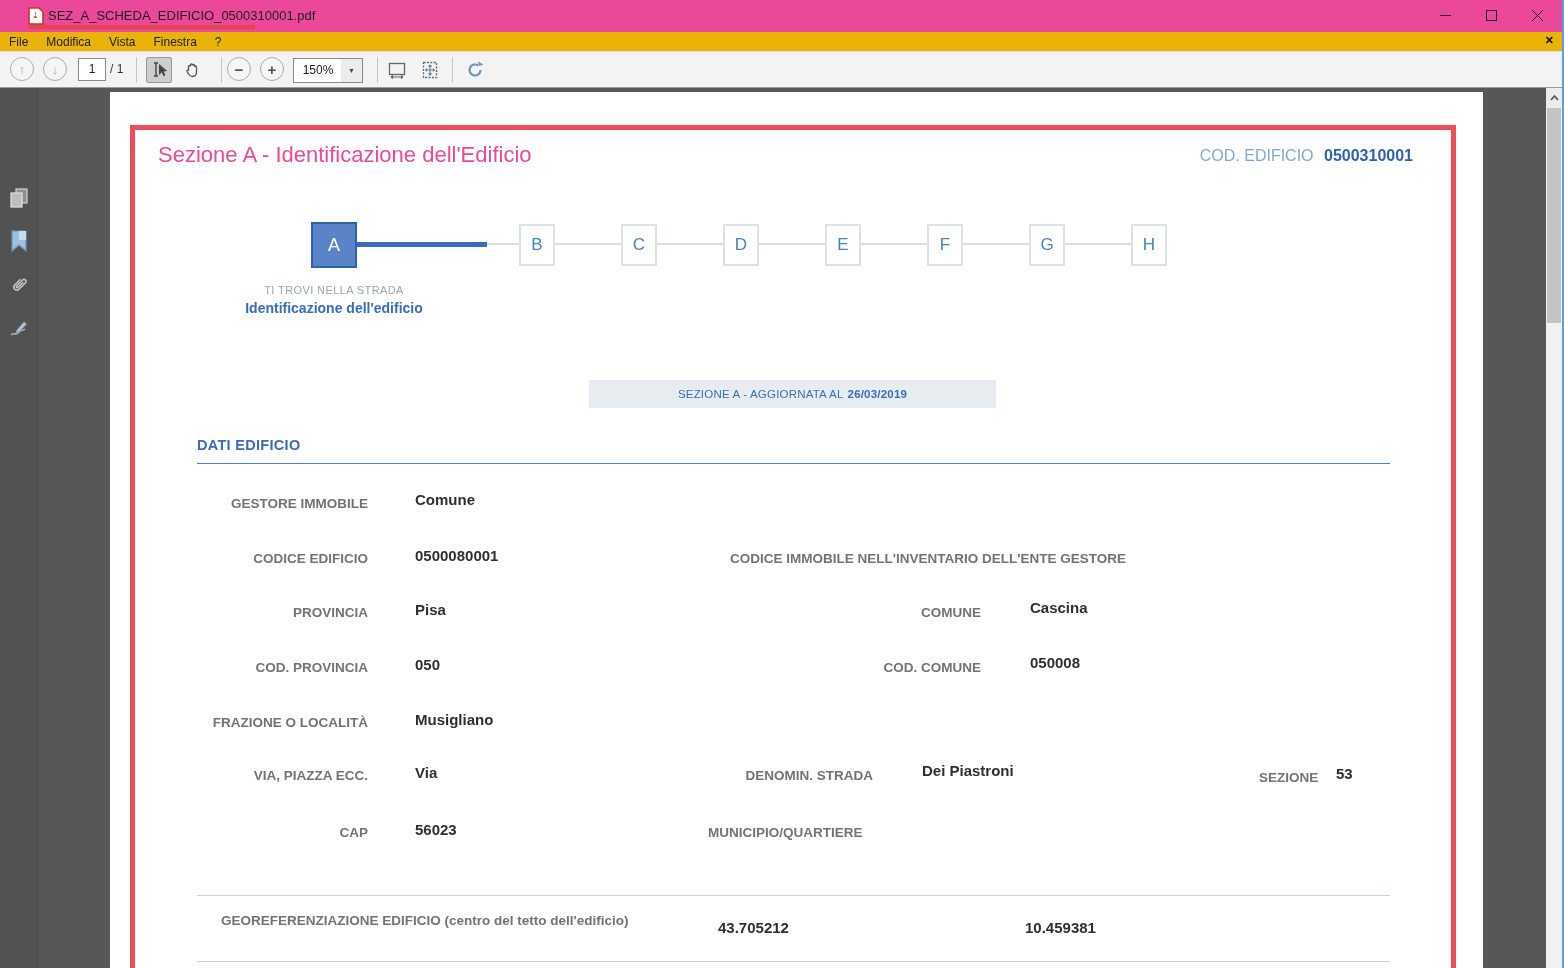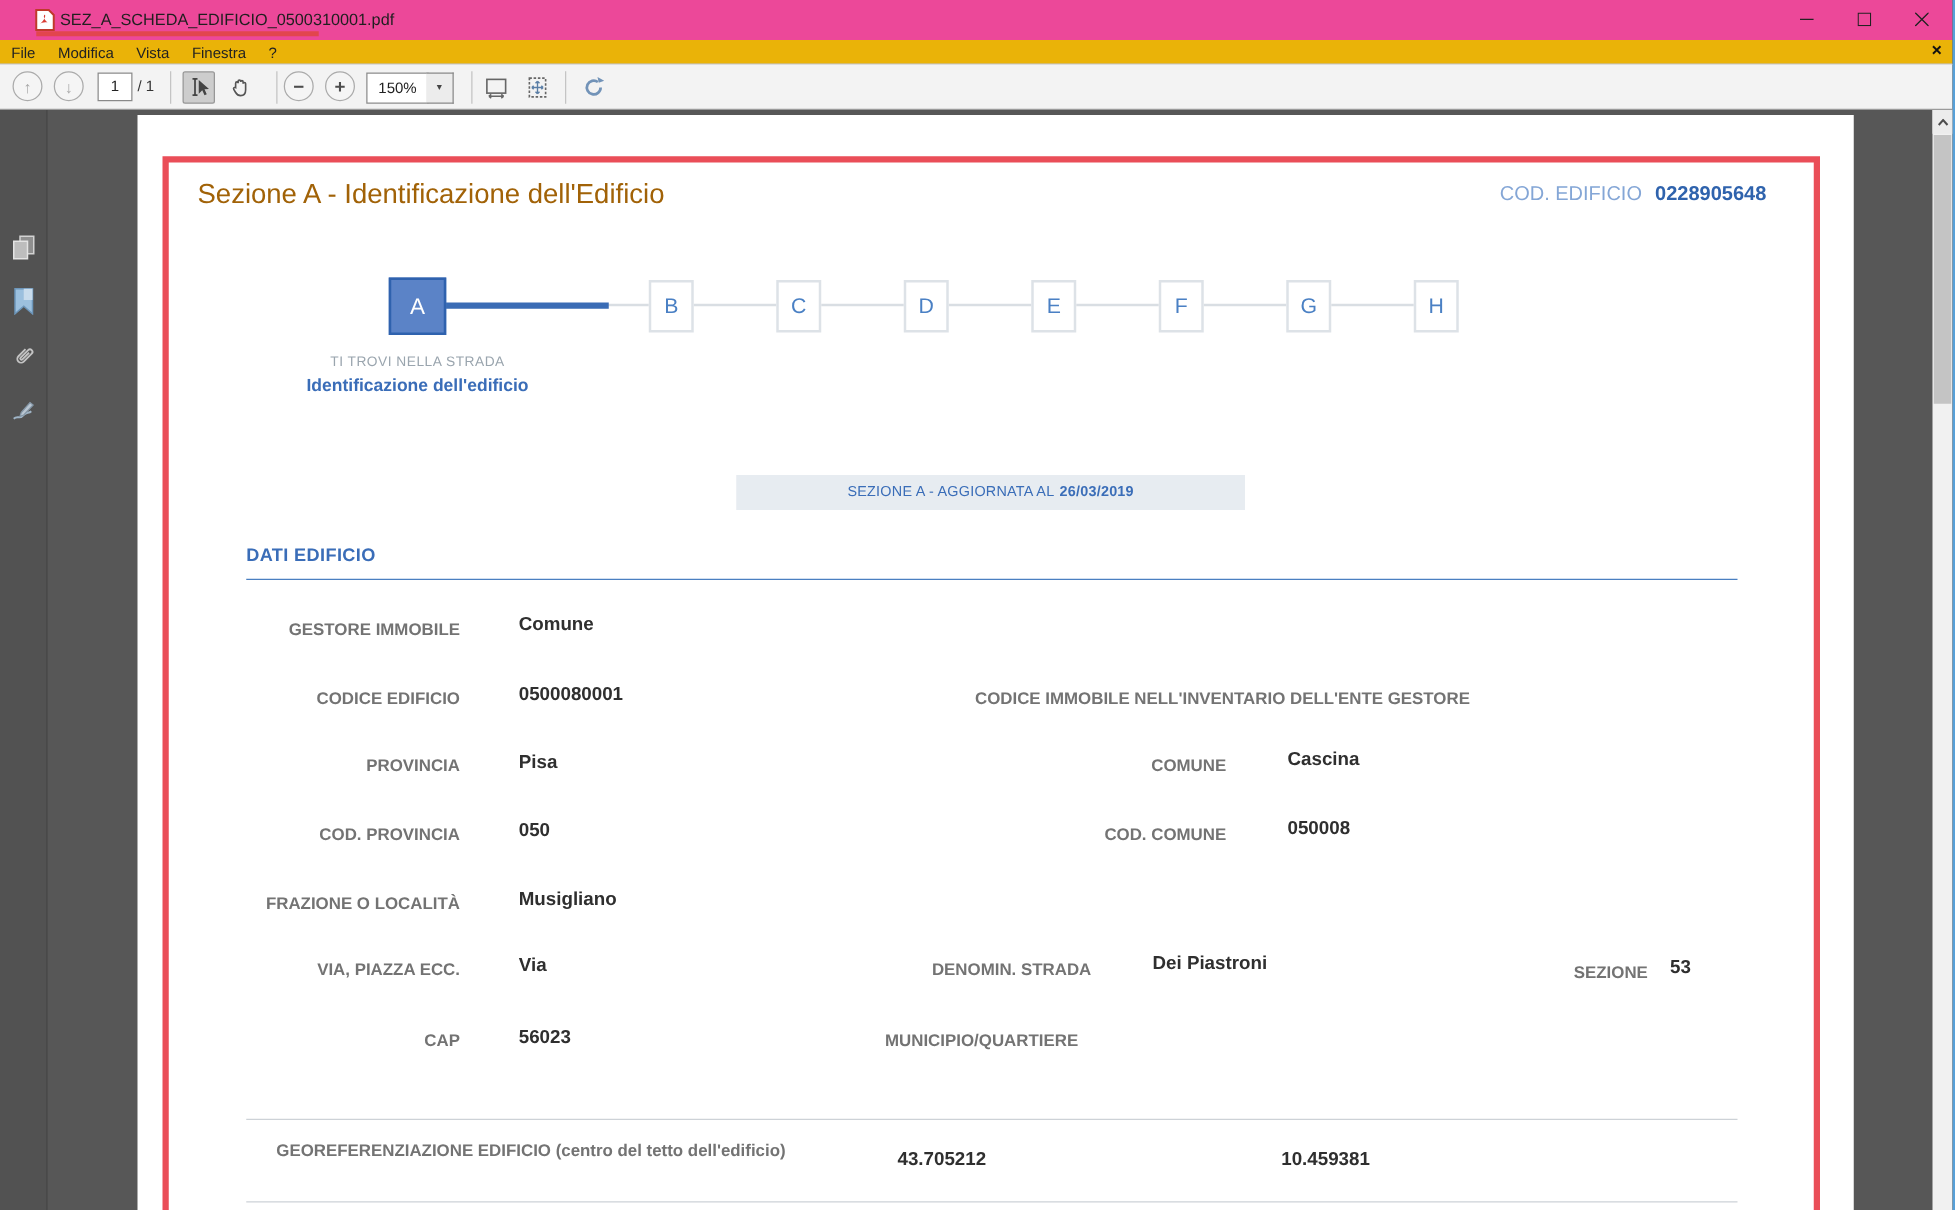--- a/index.html
+++ b/index.html
@@ -43,21 +43,21 @@
 
   
   .scrollbar{left:1546px;top:88px;width:16px;height:880px;background:#f1f1f1;}
   .scroll-up{left:0;top:0;width:16px;height:19px;background:#ececec;display:flex;align-items:center;justify-content:center;}
   .scroll-thumb{left:1px;top:20px;width:14px;height:215px;background:#c4c4c4;}
 
   
   .page{left:110px;top:92px;width:1373px;height:876px;background:#ffffff;overflow:hidden;}
   .red-rect{left:20px;top:33px;width:1326px;height:980px;border:5px solid #ea4e58;box-sizing:border-box;}
 
-  .doc-title{left:48px;top:50px;font-size:22px;color:#a16207;}
+  .doc-title{left:48px;top:50px;font-size:22px;color:#ec4899;}
   .cod-row{top:55px;right:70px;font-size:16px;white-space:nowrap;}
   .cod-label{color:#84a6d6;}
   .cod-value{color:#2f63ad;font-weight:bold;margin-left:6px;}
 
   
   .step-line{top:151px;height:2px;background:#d9dee3;}
   .step-line-active{top:150px;height:5px;background:#3a6cb5;}
   .stepbox{width:36px;height:42px;background:#fff;border:2px solid #dde2e7;box-sizing:border-box;
            display:flex;align-items:center;justify-content:center;font-size:17px;color:#4a80c4;}
   .stepbox.active{width:46px;height:46px;background:#5b83c7;border:2px solid #2f62ae;color:#fff;font-size:18px;}
@@ -203,21 +203,21 @@
     </div>
   </div>
 
   <div class="abs page">
 
     <div class="abs red-rect"></div>
 
     <div class="abs doc-title">Sezione A - Identificazione dell'Edificio</div>
     <div class="abs cod-row">
       <span class="cod-label">COD. EDIFICIO</span>
-      <span class="cod-value">0228905648</span>
+      <span class="cod-value">0500310001</span>
     </div>
 
     <div class="abs step-line" style="left:224px;width:815px;"></div>
     <div class="abs step-line-active" style="left:224px;width:153px;"></div>
     <div class="abs stepbox active" style="left:201px;top:130px;">A</div>
     <div class="abs stepbox" style="left:409px;top:132px;">B</div>
     <div class="abs stepbox" style="left:511px;top:132px;">C</div>
     <div class="abs stepbox" style="left:613px;top:132px;">D</div>
     <div class="abs stepbox" style="left:715px;top:132px;">E</div>
     <div class="abs stepbox" style="left:817px;top:132px;">F</div>
@@ -232,21 +232,21 @@
     </div>
 
     <div class="abs sec-head">DATI EDIFICIO</div>
     <div class="abs sec-rule"></div>
 
     <div class="abs lbl lbl-r" style="left:8px;top:404px;">GESTORE IMMOBILE</div>
     <div class="abs val" style="left:305px;top:399px;">Comune</div>
 
     <div class="abs lbl lbl-r" style="left:8px;top:459px;">CODICE EDIFICIO</div>
     <div class="abs val" style="left:305px;top:455px;">0500080001</div>
-    <div class="abs lbl" style="left:670px;top:459px;">CODICE IMMOBILE NELL'INVENTARIO DELL'ENTE GESTORE</div>
+    <div class="abs lbl" style="left:620px;top:459px;">CODICE IMMOBILE NELL'INVENTARIO DELL'ENTE GESTORE</div>
 
     <div class="abs lbl lbl-r" style="left:8px;top:513px;">PROVINCIA</div>
     <div class="abs val" style="left:305px;top:509px;">Pisa</div>
     <div class="abs lbl lbl-r" style="left:671px;top:513px;width:200px;">COMUNE</div>
     <div class="abs val" style="left:920px;top:507px;">Cascina</div>
 
     <div class="abs lbl lbl-r" style="left:8px;top:568px;">COD. PROVINCIA</div>
     <div class="abs val" style="left:305px;top:564px;">050</div>
     <div class="abs lbl lbl-r" style="left:671px;top:568px;width:200px;">COD. COMUNE</div>
     <div class="abs val" style="left:920px;top:562px;">050008</div>

